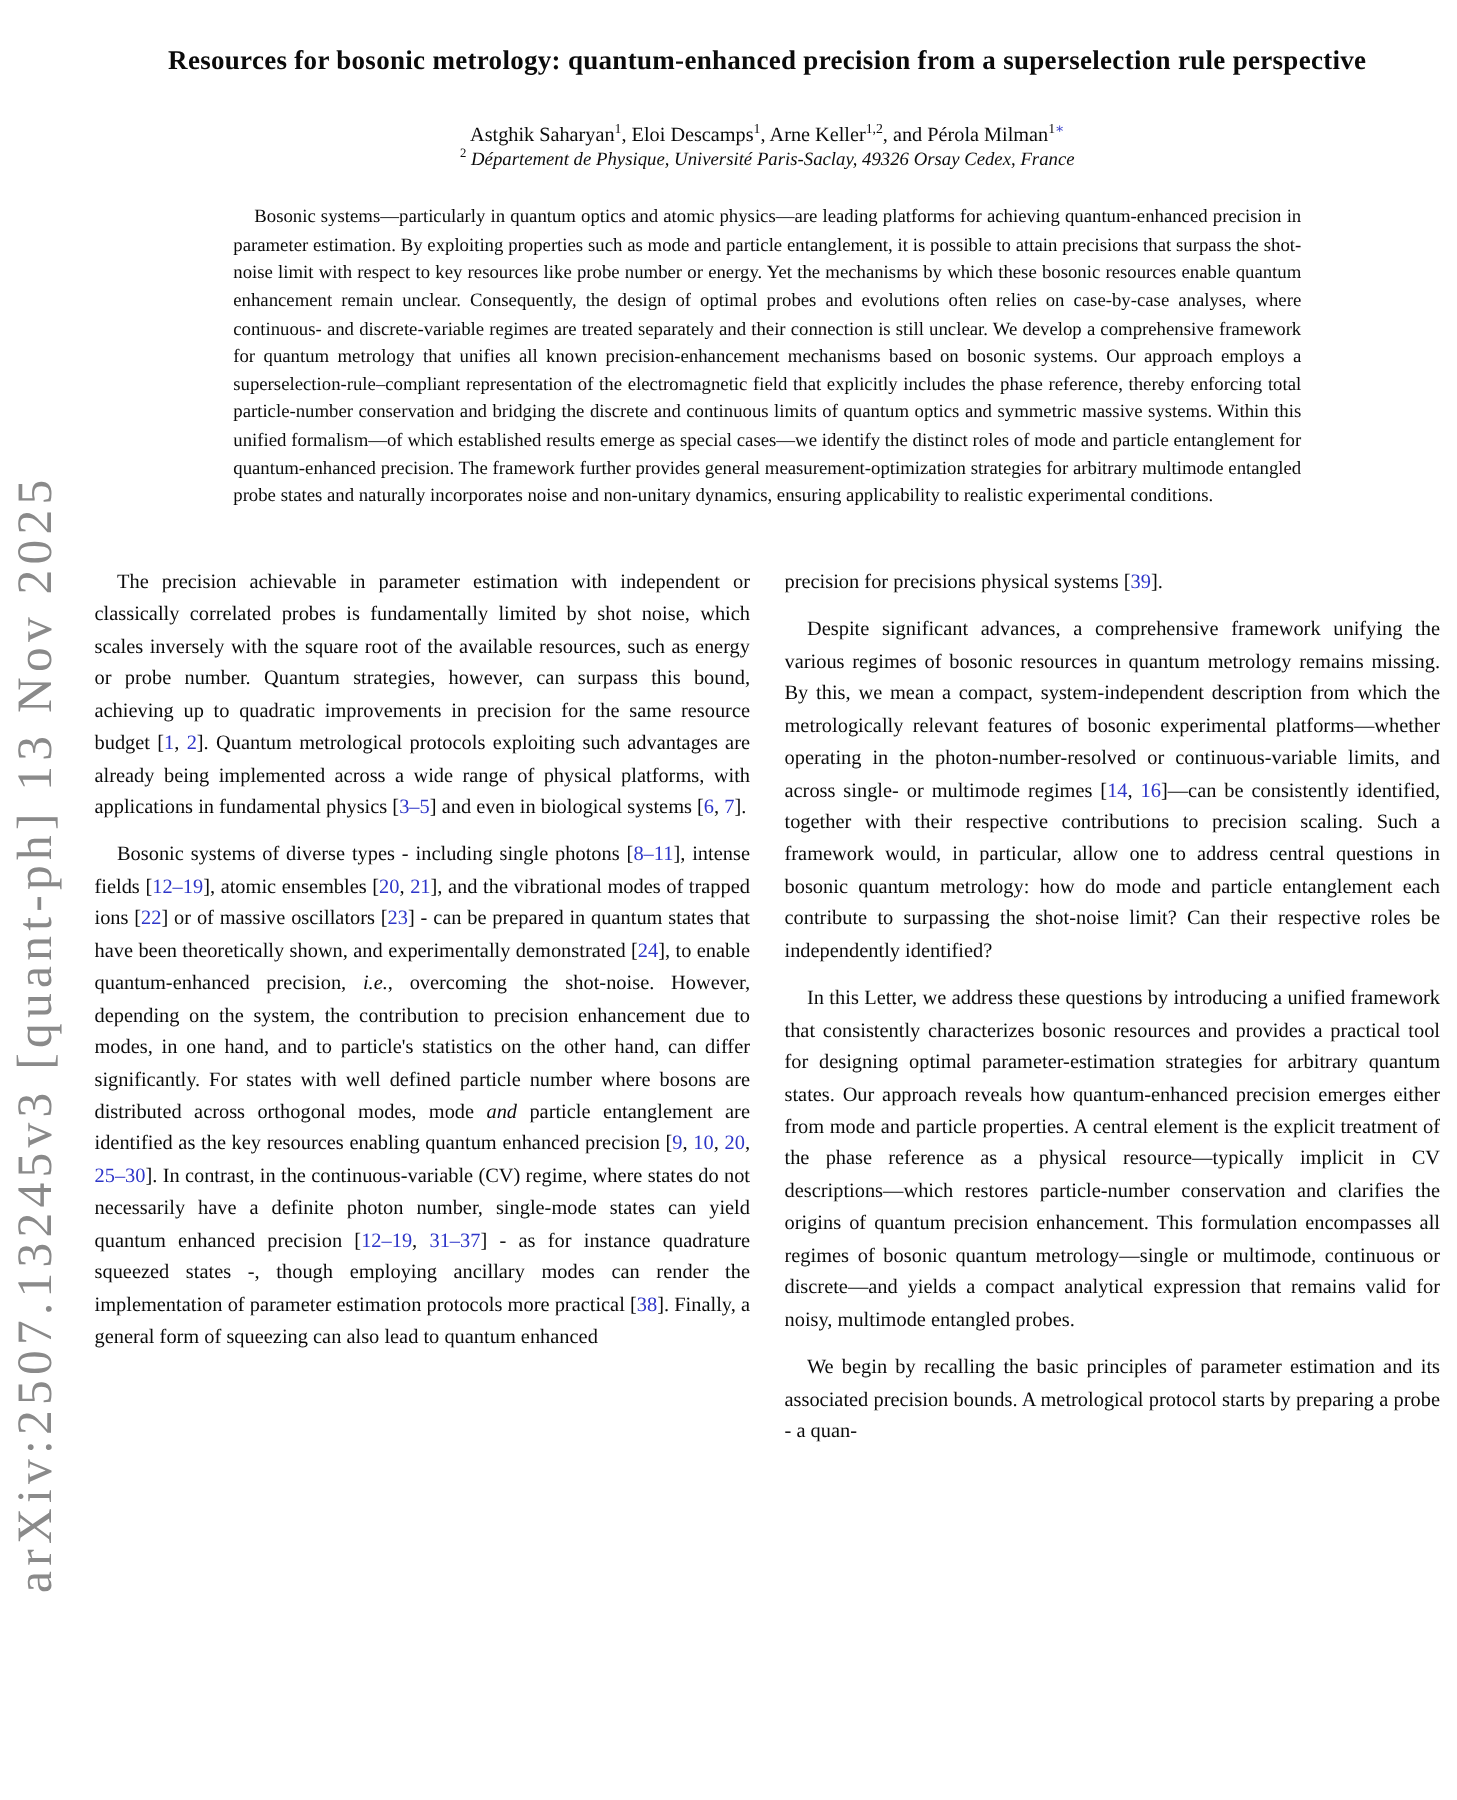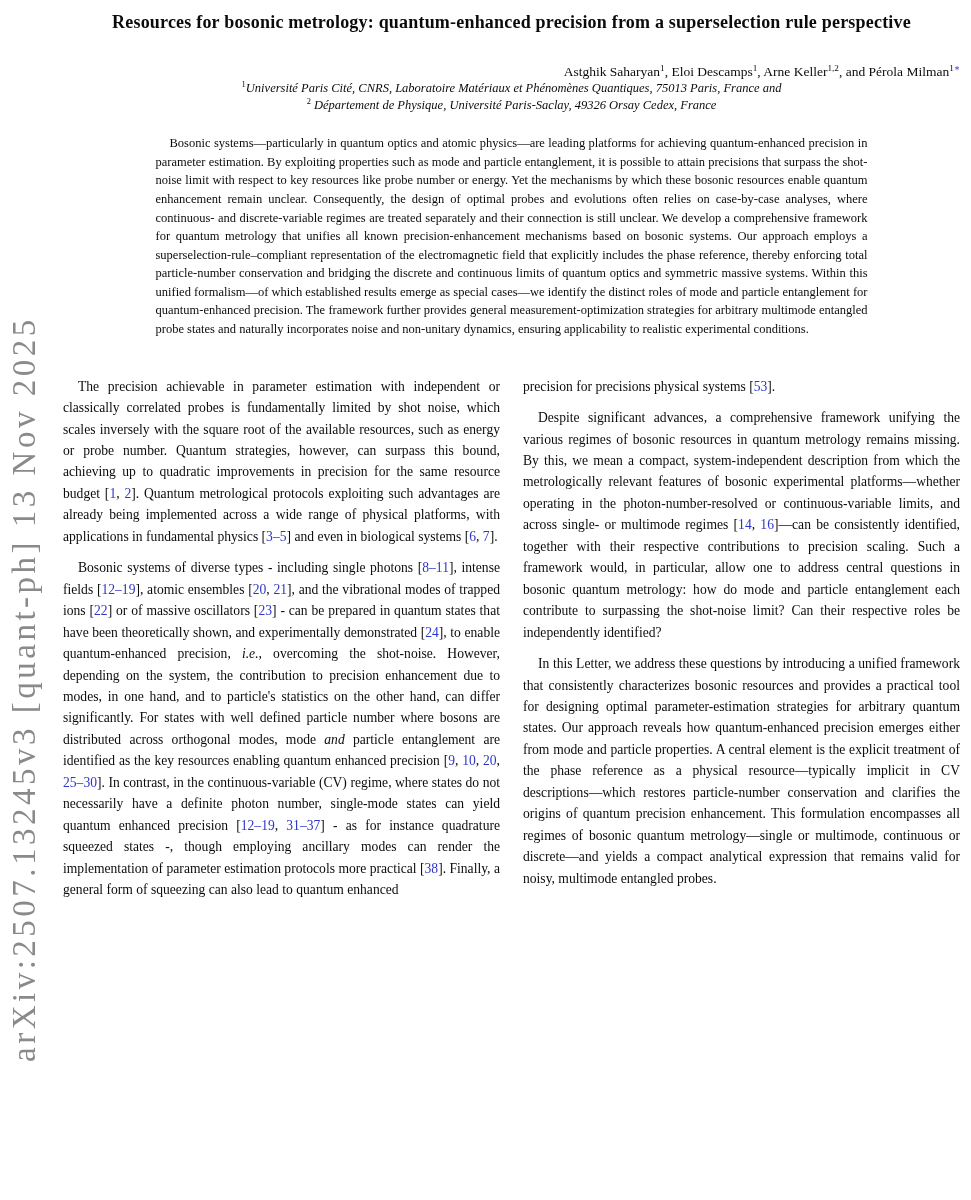--- a/index.html
+++ b/index.html
@@ -20,26 +20,26 @@
     transform-origin:0 0;
     white-space:nowrap;
     font-size:33px;
     letter-spacing:3.5px;
     color:var(--watermark-color);
   }
 
   .content{position:absolute;left:63px;top:0;width:897px;}
 
   .title{
-    margin:0;padding:10px 30px 0 30px;
+    margin:18px;padding:10px 30px 0 30px;
     font-size:18px;font-weight:bold;line-height:1.38;
     text-align:center;letter-spacing:.2px;
   }
   .authors{
-    margin-top:28px;text-align:right;font-size:13.5px;line-height:1.3;
+    margin-top:28px;text-align:center;font-size:13.5px;line-height:1.3;
   }
   .affil{
     text-align:center;font-size:12.5px;line-height:1.35;
   }
   .affil .it, .it{font-style:italic;}
   sup{font-size:68%;line-height:0;}
 
   .abstract{
     width:712px;margin:20px auto 0 auto;
     font-size:12.5px;line-height:18.6px;
@@ -59,28 +59,28 @@
   .cite{color:var(--cite-color);}
 </style>
 </head>
 <body>
 
 <div class="page">
   <div class="watermark">arXiv:2507.13245v3 [quant-ph] 13 Nov 2025</div>
   <div class="content">
     <h1 class="title">Resources for bosonic metrology: quantum-enhanced precision from a superselection rule perspective</h1>
     <div class="authors"><span>Astghik Saharyan</span><sup>1</sup><span>, Eloi Descamps</span><sup>1</sup><span>, Arne Keller</span><sup>1,2</sup><span>, and Pérola Milman</span><sup>1</sup><sup class="cite">∗</sup></div>
-    <div class="affil"><sup>1</sup><span class="it">Université Paris Cité, CNRS, Laboratoire Matériaux et Phénomènes Quantiques, 75013 Paris, France and</span></div>
     <div class="affil"><sup>2</sup><span class="it"> Département de Physique, Université Paris-Saclay, 49326 Orsay Cedex, France</span></div>
     <div class="abstract"><span>Bosonic systems—particularly in quantum optics and atomic physics—are leading platforms for achieving quantum-enhanced precision in parameter estimation. By exploiting properties such as mode and particle entanglement, it is possible to attain precisions that surpass the shot-noise limit with respect to key resources like probe number or energy. Yet the mechanisms by which these bosonic resources enable quantum enhancement remain unclear. Consequently, the design of optimal probes and evolutions often relies on case-by-case analyses, where continuous- and discrete-variable regimes are treated separately and their connection is still unclear. We develop a comprehensive framework for quantum metrology that unifies all known precision-enhancement mechanisms based on bosonic systems. Our approach employs a superselection-rule–compliant representation of the electromagnetic field that explicitly includes the phase reference, thereby enforcing total particle-number conservation and bridging the discrete and continuous limits of quantum optics and symmetric massive systems. Within this unified formalism—of which established results emerge as special cases—we identify the distinct roles of mode and particle entanglement for quantum-enhanced precision. The framework further provides general measurement-optimization strategies for arbitrary multimode entangled probe states and naturally incorporates noise and non-unitary dynamics, ensuring applicability to realistic experimental conditions.</span></div>
     <div class="columns">
       <div class="col">
           <p class="para indent"><span>The precision achievable in parameter estimation with independent or classically correlated probes is fundamentally limited by shot noise, which scales inversely with the square root of the available resources, such as energy or probe number. Quantum strategies, however, can surpass this bound, achieving up to quadratic improvements in precision for the same resource budget [</span><span class="cite">1</span><span>, </span><span class="cite">2</span><span>]. Quantum metrological protocols exploiting such advantages are already being implemented across a wide range of physical platforms, with applications in fundamental physics [</span><span class="cite">3–5</span><span>] and even in biological systems [</span><span class="cite">6</span><span>, </span><span class="cite">7</span><span>].</span></p>
           <p class="para indent"><span>Bosonic systems of diverse types - including single photons [</span><span class="cite">8–11</span><span>], intense fields [</span><span class="cite">12–19</span><span>], atomic ensembles [</span><span class="cite">20</span><span>, </span><span class="cite">21</span><span>], and the vibrational modes of trapped ions [</span><span class="cite">22</span><span>] or of massive oscillators [</span><span class="cite">23</span><span>] - can be prepared in quantum states that have been theoretically shown, and experimentally demonstrated [</span><span class="cite">24</span><span>], to enable quantum-enhanced precision, </span><span class="it">i.e.</span><span>, overcoming the shot-noise. However, depending on the system, the contribution to precision enhancement due to modes, in one hand, and to particle's statistics on the other hand, can differ significantly. For states with well defined particle number where bosons are distributed across orthogonal modes, mode </span><span class="it">and</span><span> particle entanglement are identified as the key resources enabling quantum enhanced precision [</span><span class="cite">9</span><span>, </span><span class="cite">10</span><span>, </span><span class="cite">20</span><span>, </span><span class="cite">25–30</span><span>]. In contrast, in the continuous-variable (CV) regime, where states do not necessarily have a definite photon number, single-mode states can yield quantum enhanced precision [</span><span class="cite">12–19</span><span>, </span><span class="cite">31–37</span><span>] - as for instance quadrature squeezed states -, though employing ancillary modes can render the implementation of parameter estimation protocols more practical [</span><span class="cite">38</span><span>]. Finally, a general form of squeezing can also lead to quantum enhanced</span></p>
         </div>
       <div class="col">
-          <p class="para"><span>precision for precisions physical systems [</span><span class="cite">53</span><span>].</span></p>
+          <p class="para"><span>precision for precisions physical systems [</span><span class="cite">39</span><span>].</span></p>
           <p class="para indent"><span>Despite significant advances, a comprehensive framework unifying the various regimes of bosonic resources in quantum metrology remains missing. By this, we mean a compact, system-independent description from which the metrologically relevant features of bosonic experimental platforms—whether operating in the photon-number-resolved or continuous-variable limits, and across single- or multimode regimes [</span><span class="cite">14</span><span>, </span><span class="cite">16</span><span>]—can be consistently identified, together with their respective contributions to precision scaling. Such a framework would, in particular, allow one to address central questions in bosonic quantum metrology: how do mode and particle entanglement each contribute to surpassing the shot-noise limit? Can their respective roles be independently identified?</span></p>
           <p class="para indent"><span>In this Letter, we address these questions by introducing a unified framework that consistently characterizes bosonic resources and provides a practical tool for designing optimal parameter-estimation strategies for arbitrary quantum states. Our approach reveals how quantum-enhanced precision emerges either from mode and particle properties. A central element is the explicit treatment of the phase reference as a physical resource—typically implicit in CV descriptions—which restores particle-number conservation and clarifies the origins of quantum precision enhancement. This formulation encompasses all regimes of bosonic quantum metrology—single or multimode, continuous or discrete—and yields a compact analytical expression that remains valid for noisy, multimode entangled probes.</span></p>
+          <p class="para indent"><span>We begin by recalling the basic principles of parameter estimation and its associated precision bounds. A metrological protocol starts by preparing a probe - a quan-</span></p>
         </div>
     </div>
   </div>
 </div>
 
 </body></html>

